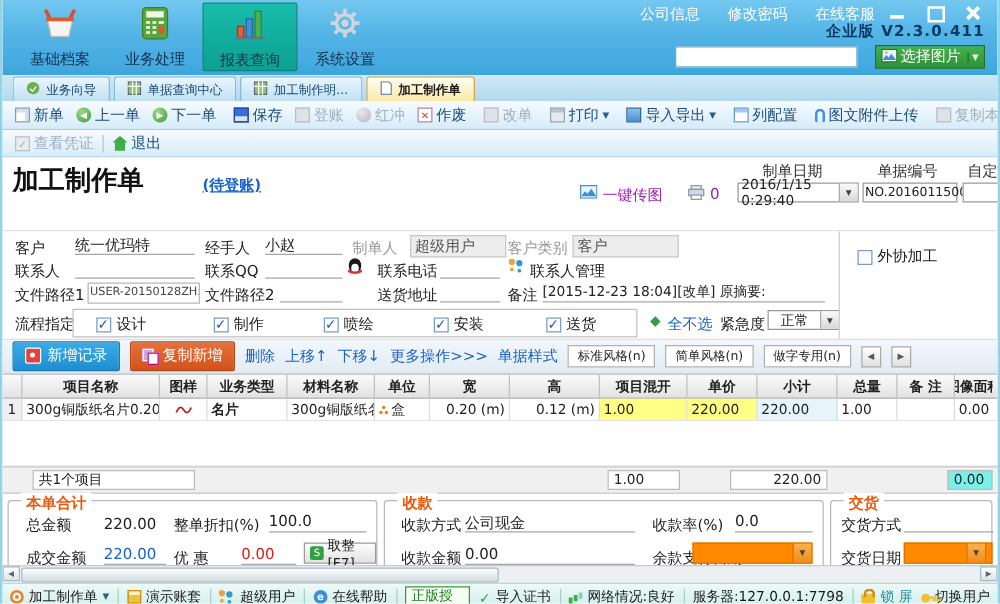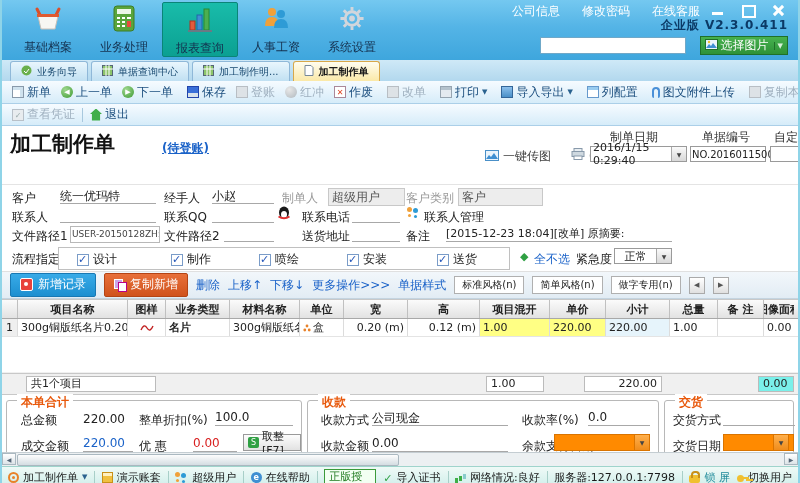--- a/index.html
+++ b/index.html
@@ -48,21 +48,21 @@
   .i-cols{background:#fff;border:1px solid #6699cc;box-shadow:inset 0 3px 0 #99ccf0;}
   .i-clip{width:8px;height:11px;border:2px solid #4a90d8;border-radius:4px 4px 2px 2px;border-bottom:none;}
   .i-home{background:#3fae49;clip-path:polygon(50% 0,100% 45%,84% 45%,84% 100%,16% 100%,16% 45%,0 45%);}
   .i-voucher{background:#e8ecef;border:1px solid #b8c0c8;color:#9aa;font-size:8px;line-height:11px;text-align:center;}
   
   .content{height:326px;background:#fff;position:relative;}
   .doc-header{height:58px;position:relative;border-bottom:1px solid #e4e4e4;}
   .doc-title{position:absolute;left:8px;top:4px;font-size:21px;font-weight:bold;color:#111;}
   .doc-status{position:absolute;left:160px;top:14px;font-size:12px;font-weight:bold;color:#1a62c8;text-decoration:underline;cursor:pointer;}
   .doc-sub{position:absolute;left:8px;top:36px;font-size:11px;color:#909090;}
-  .hdr-link{position:absolute;color:#404040;font-size:12px;display:flex;gap:4px;align-items:center;cursor:pointer;margin-left:21px;}
+  .hdr-link{position:absolute;color:#a21caf;font-size:12px;display:flex;gap:4px;cursor:pointer;}
   .hdr-lbl{position:absolute;font-size:12px;color:#333;}
   .hdr-box{position:absolute;height:16px;border:1px solid #9a9a9a;background:#fff;font-size:11px;display:flex;align-items:center;box-sizing:border-box;}
   .dd-btn{width:14px;height:100%;background:linear-gradient(#fafafa,#d8d8d8);border-left:1px solid #aaa;display:flex;align-items:center;justify-content:center;flex:none;}
   .dd-btn::after{content:"▼";font-size:6px;color:#444;}
   
   .form-area{height:86px;position:relative;border-bottom:1px solid #e0e0e0;}
   .flabel{position:absolute;font-size:12px;color:#222;white-space:nowrap;}
   .flabel.gray{color:#999;}
   .fval{position:absolute;border-bottom:1px solid #a8a8a8;font-size:12px;height:15px;white-space:nowrap;overflow:hidden;}
   .fval.graybox{background:#ededed;border:1px solid #c8c8c8;color:#555;height:16px;padding-left:3px;}
@@ -177,29 +177,20 @@
       <div class="module active">
         <span><svg width="28" height="27" viewBox="0 0 28 27">
           <rect x="4" y="15" width="5" height="9" fill="#e25b3c" stroke="#b03020"></rect>
           <rect x="11" y="9" width="5" height="15" fill="#3f8fd2" stroke="#2266aa"></rect>
           <rect x="18" y="3" width="5" height="21" fill="#4caf50" stroke="#2a8833"></rect>
           <path d="M2 25 h24" stroke="#6a7a84" stroke-width="2"></path>
             </svg></span>
         <div class="mlabel">报表查询</div>
       </div>
       <div class="module">
-        <span><svg width="28" height="27" viewBox="0 0 28 27">
-          <circle cx="10" cy="7" r="4" fill="#f0a13a"></circle>
-              <path d="M3 21 q0-9 7-9 q7 0 7 9 z" fill="#f0a13a"></path>
-          <circle cx="19" cy="9" r="4" fill="#2e9bd6"></circle>
-              <path d="M12 23 q0-9 7-9 q7 0 7 9 z" fill="#2e9bd6"></path>
-            </svg></span>
-        <div class="mlabel">人事工资</div>
-      </div>
-      <div class="module">
         <span><svg width="28" height="27" viewBox="0 0 28 28">
           <g stroke="#d2d6dc" stroke-width="3" fill="none">
           <circle cx="14" cy="14" r="7"></circle>
           <path d="M14 2 v4 M14 22 v4 M2 14 h4 M22 14 h4 M5.5 5.5 l2.8 2.8 M19.7 19.7 l2.8 2.8 M22.5 5.5 l-2.8 2.8 M8.3 19.7 l-2.8 2.8"></path>
               </g>
           <circle cx="14" cy="14" r="3" fill="#d2d6dc"></circle>
             </svg></span>
         <div class="mlabel">系统设置</div>
       </div>
     </div>
@@ -389,21 +380,21 @@
       <span style="position:absolute;left:405px;top:21px;" class="mini-people"></span>
       <span class="flabel" style="left:422px;top:24px;">联系人管理</span>
 
       <span class="flabel" style="left:10px;top:43px;">文件路径1</span>
       <span class="fval boxed" style="left:68px;top:41px;width:86px;">USER-20150128ZH:C:\</span>
       <span class="flabel" style="left:162px;top:43px;">文件路径2</span>
       <span class="fval" style="left:222px;top:41px;width:50px;"></span>
       <span class="flabel" style="left:300px;top:43px;">送货地址</span>
       <span class="fval" style="left:350px;top:41px;width:48px;"></span>
       <span class="flabel" style="left:404px;top:43px;">备注</span>
-      <span class="fval" style="left:444px;top:41px;width:226px;font-size:11px;">[2015-12-23 18:04][改单]  原摘要:</span>
+      <span class="fval" style="left:432px;top:41px;width:226px;font-size:11px;">[2015-12-23 18:04][改单]  原摘要:</span>
 
       <span class="flabel" style="left:10px;top:66px;">流程指定</span>
       <div class="flow-box" style="top:62px;">
         <span class="flow-item" style="left:18px;">
             <span class="cb on"></span>
             <span>设计</span>
           </span>
         <span class="flow-item" style="left:112px;">
             <span class="cb on"></span>
             <span>制作</span>
@@ -422,20 +413,26 @@
           </span>
       </div>
       <span style="position:absolute;left:518px;top:65px;color:#2fa043;font-size:11px;">◆</span>
       <span class="flabel link" style="left:532px;top:66px;">全不选</span>
       <span class="flabel" style="left:574px;top:66px;">紧急度</span>
       <div class="hdr-box" style="left:612px;top:63px;width:58px;">
         <span style="flex:1;text-align:center;">正常</span>
         <span class="dd-btn"></span>
       </div>
 
+      <div class="rpanel">
+        <span class="flow-item" style="left:14px;top:12px;">
+          <span class="cb"></span>
+          <span>外协加工</span>
+        </span>
+      </div>
     </div>
 
     <div class="record-bar">
       <span class="btn-add">
           <span class="rec-ic"></span>
           <span>新增记录</span>
         </span>
       <span class="btn-copy">
           <span class="copy-ic"></span>
           <span>复制新增</span>

